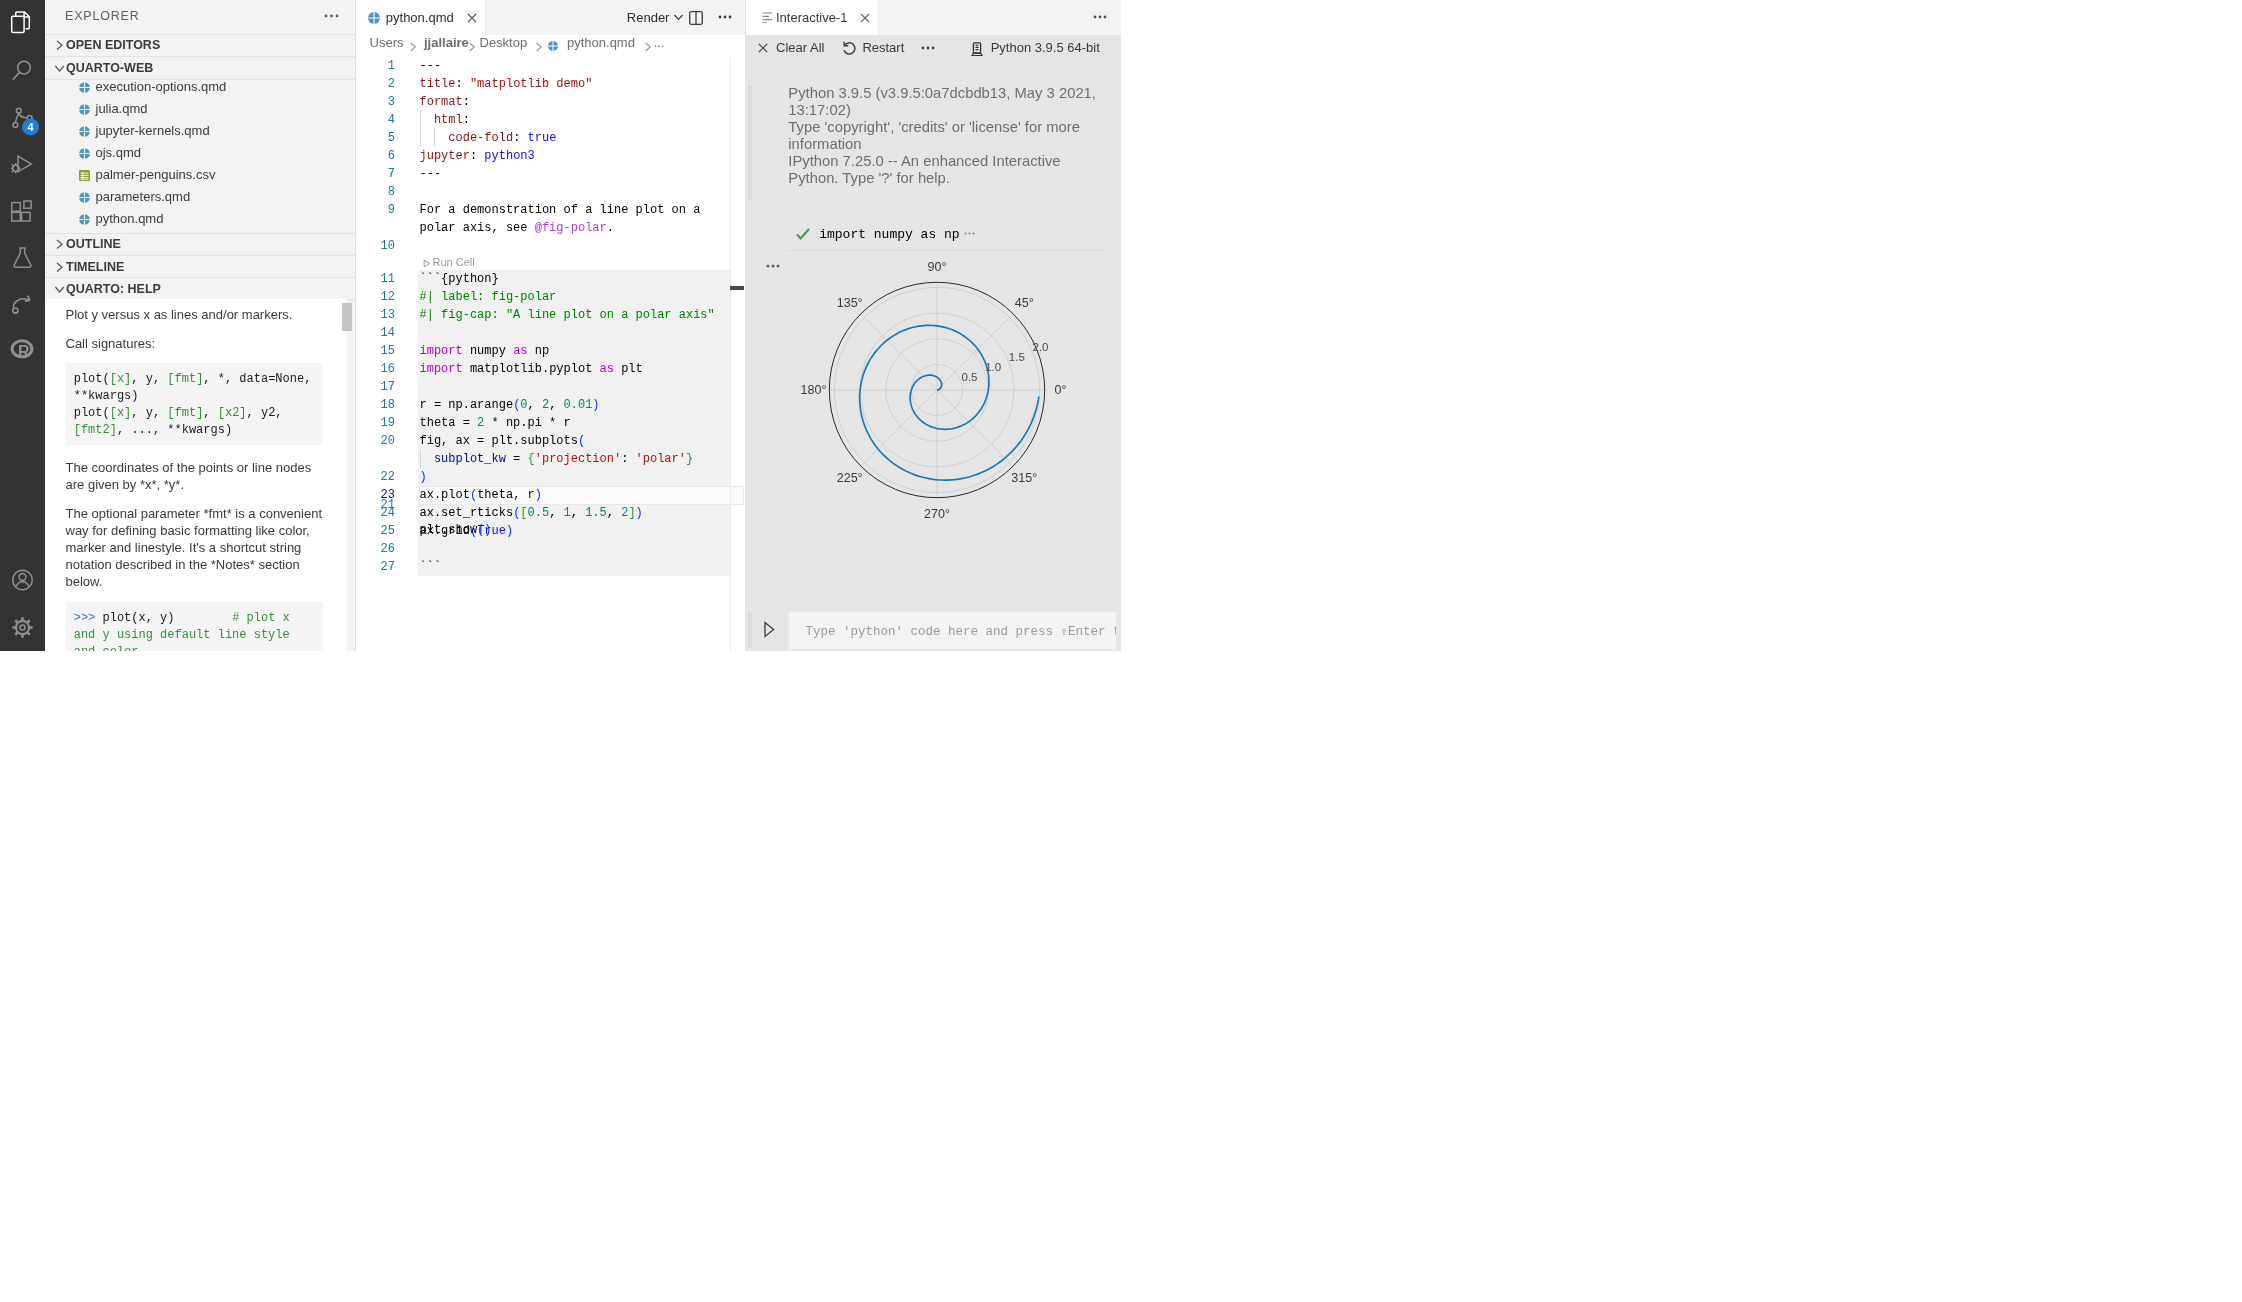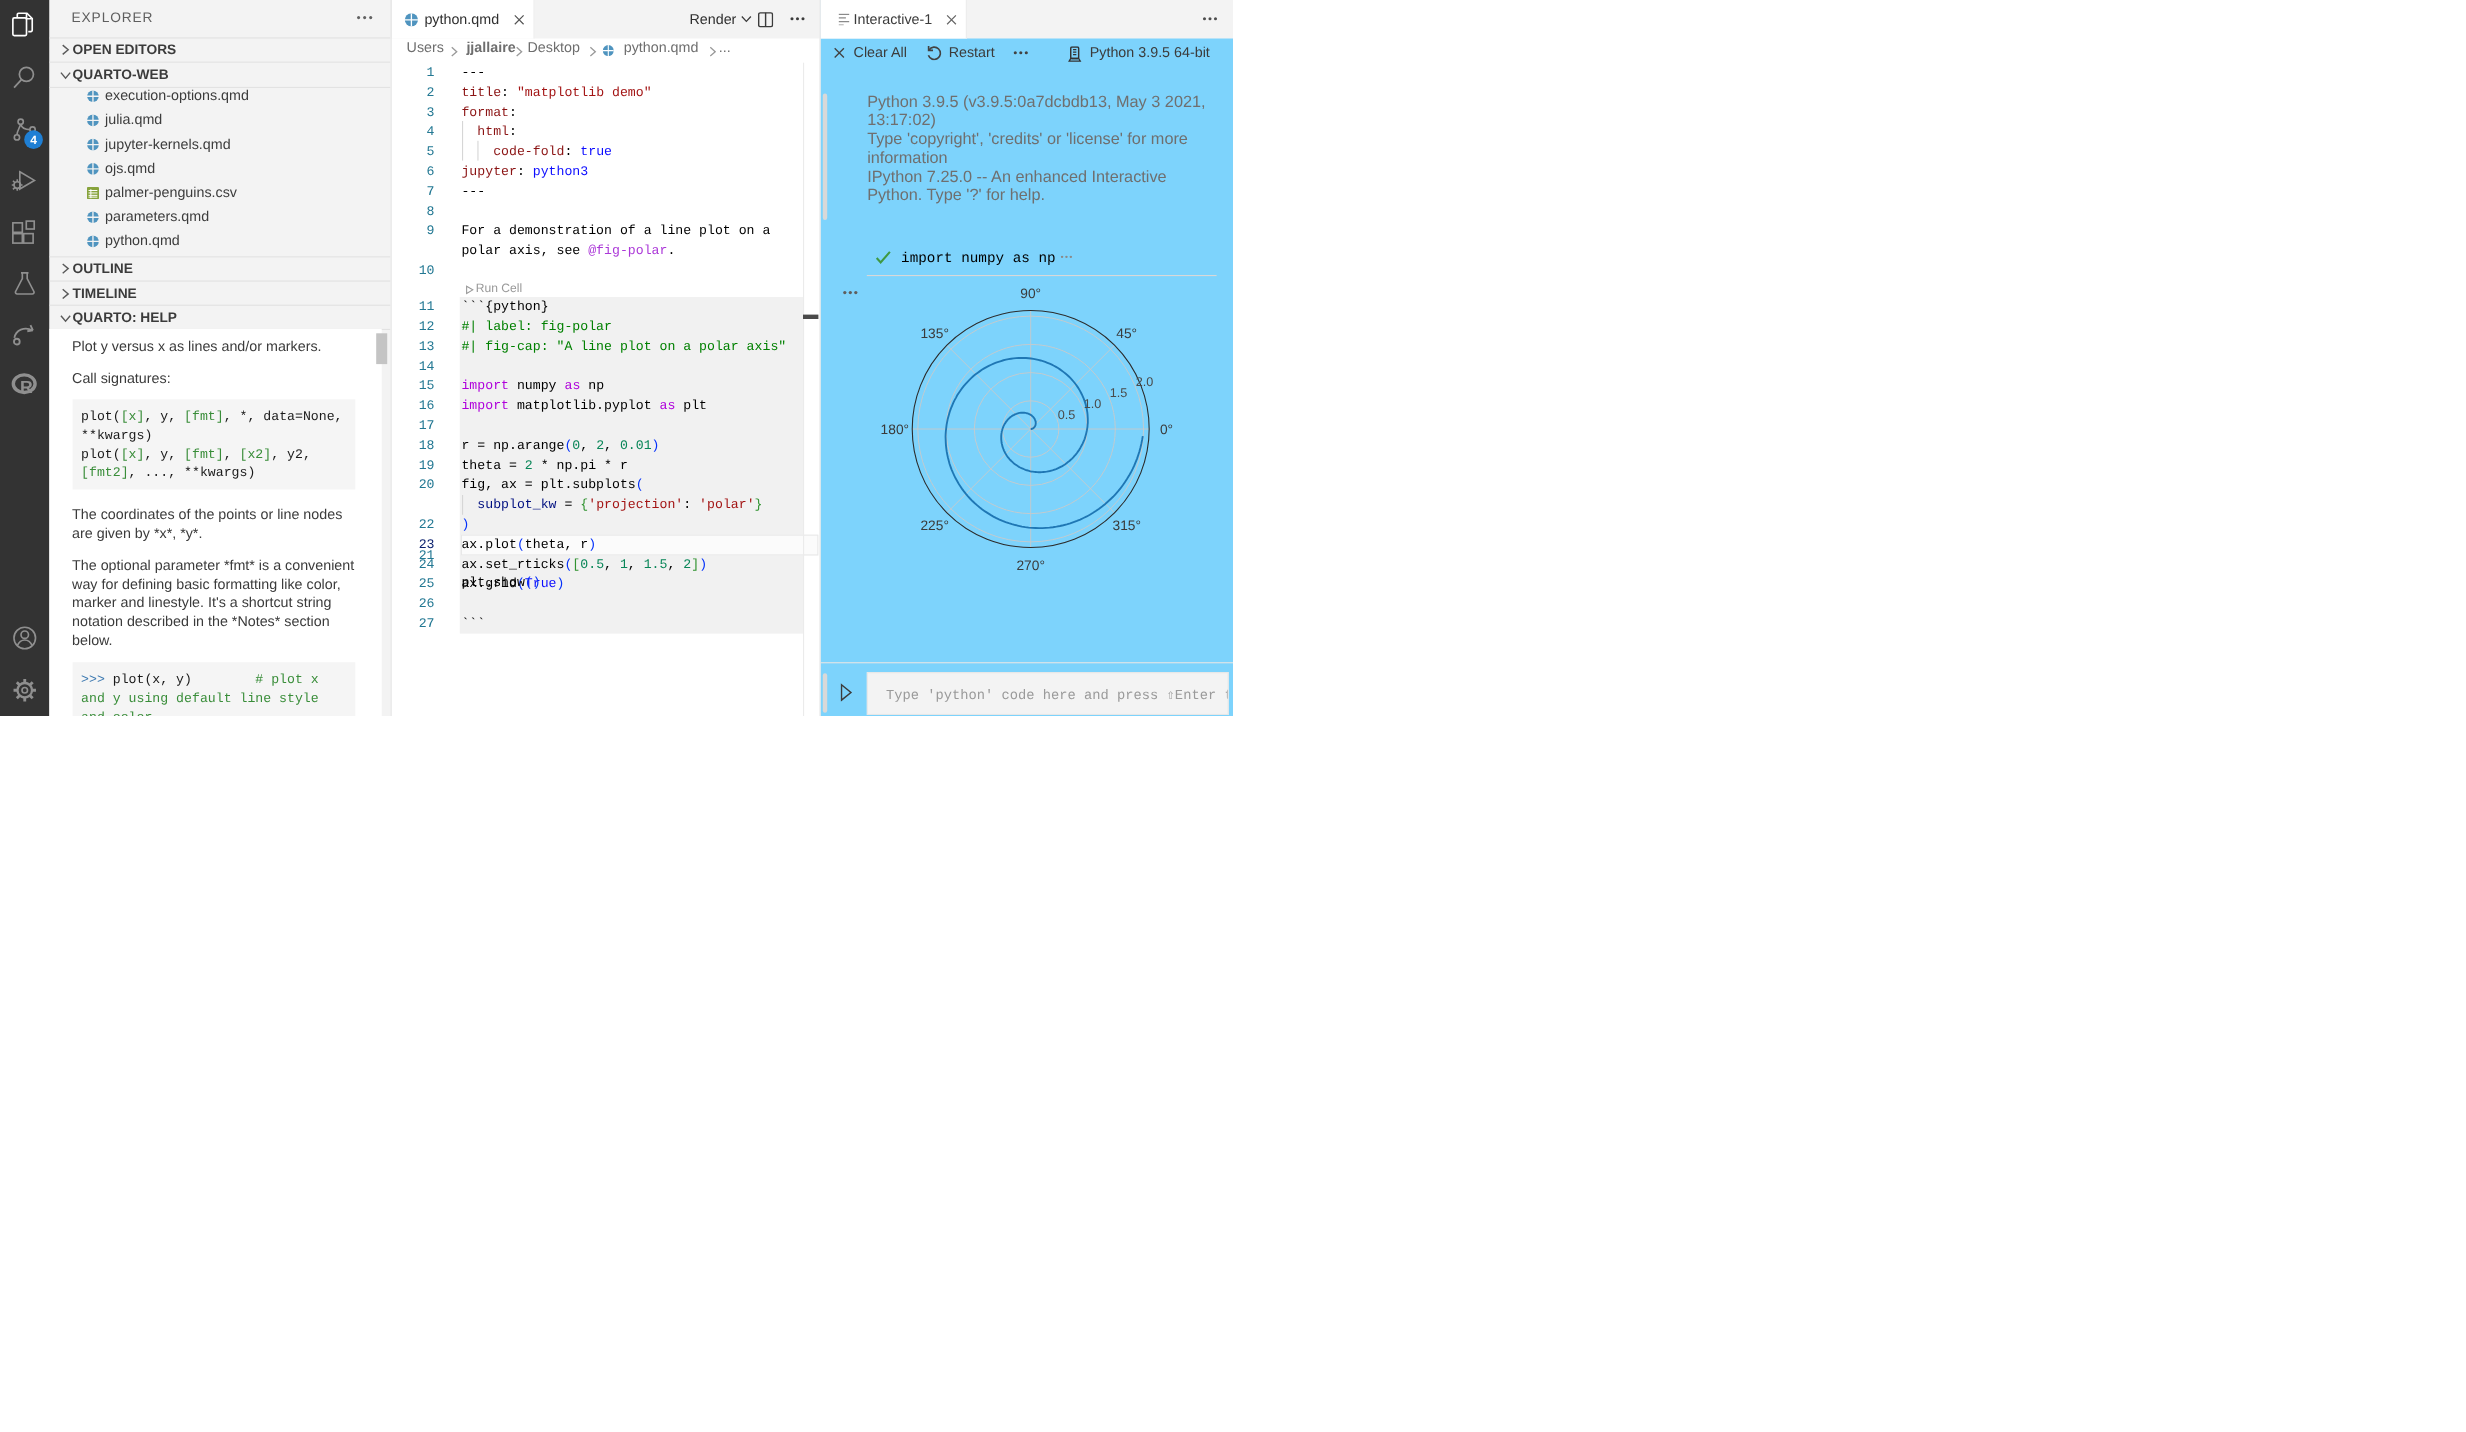--- a/index.html
+++ b/index.html
@@ -28,21 +28,21 @@
   .tabtxt { font-size:13px; color:#2f2f2f; }
   #crumbs { position:absolute; left:0; top:35px; width:100%; height:22px; font-size:13px; color:#6e6e6e; white-space:nowrap; }
   #code { position:absolute; left:0; top:0; width:100%; height:651px; font-family:"Liberation Mono",monospace; font-size:12px; }
   .ln { position:absolute; width:40px; text-align:right; color:#237893; height:18px; line-height:18px; font-size:12px;}
   .cl { position:absolute; left:64.5px; height:18px; line-height:18px; white-space:pre; color:#000; }
   .yk { color:#8b1313; } .ys { color:#a31515; } .yb { color:#0d0dff; }
   .kw { color:#af00db; } .num { color:#098658; } .str { color:#a31515; }
   .pb { color:#0431fa; } .gb { color:#319331; } .cm { color:#008000; }
   .nv { color:#001080; } .xr { color:#ab38d8; }
   
-  #panel { left:745.5px; top:0; width:375.5px; height:651px; background:#7dd3fc; }
+  #panel { left:745.5px; top:0; width:375.5px; height:651px; background:#e5e5e5; }
   #pnltabs { position:absolute; left:0; top:0; width:100%; height:34.5px; background:#f3f3f3; }
   #pnltab { position:absolute; left:0; top:0; width:133.5px; height:35px; background:#fff; border-right:1px solid #ececec; }
   .tbtn { font-size:13px; color:#3b3b3b; }
   #console { position:absolute; left:42.8px; top:85px; width:330px; font-size:14.8px; line-height:17px; color:#6f6f6f; }
 </style>
 </head>
 <body>
 <div class="abs" id="actbar">
 <svg width="45" height="651" viewBox="0 0 45 651" fill="none">
 

